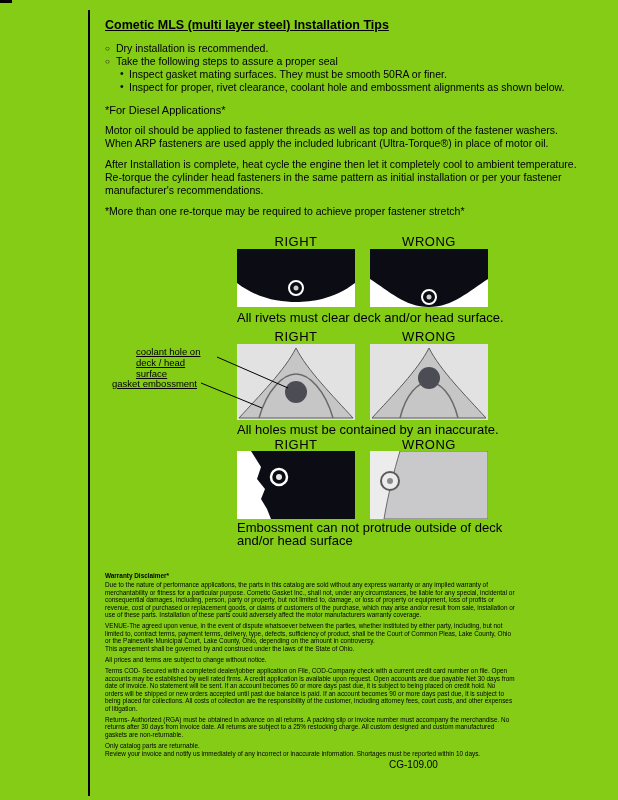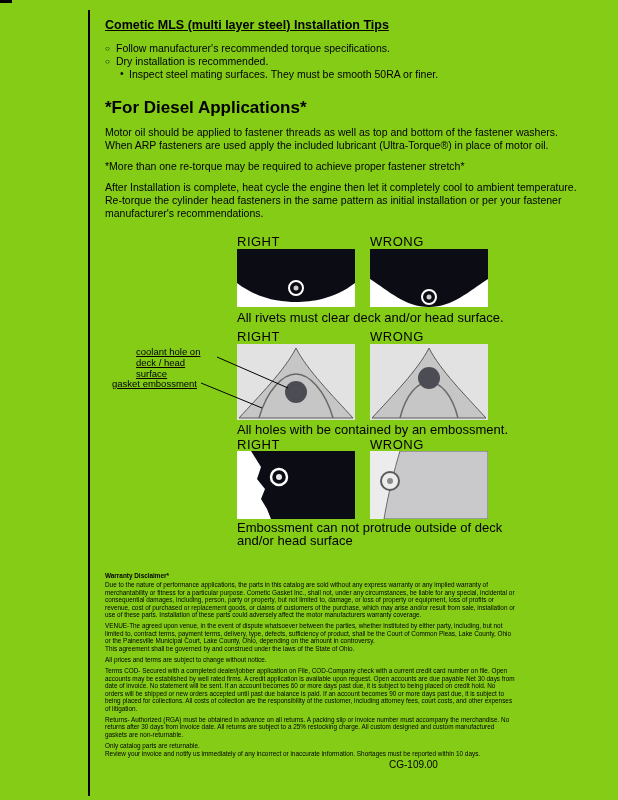--- a/index.html
+++ b/index.html
@@ -9,54 +9,55 @@
   .left-rule{position:absolute;left:88px;top:10px;width:2px;height:786px;background:#000;}
 
   .intro{position:absolute;left:105px;top:18px;width:472px;}
   .title{font-size:12.5px;font-weight:bold;text-decoration:underline;margin:0 0 10px 0;}
   ul{list-style:none;margin:0;padding:0;}
   .tips .tip{position:relative;padding-left:11px;font-size:10.5px;line-height:13px;}
   .tips .tip::before{content:"○";position:absolute;left:0;top:0;font-size:8px;line-height:13px;}
   .subtips{margin-left:14px;}
   .subtips .subtip{position:relative;padding-left:10px;font-size:10.5px;line-height:12.5px;}
   .subtips .subtip::before{content:"•";position:absolute;left:1px;top:-1px;}
-  .diesel-heading{font-size:17px;font-weight:bold;margin:17px 0 0 0;}
+  .diesel-heading{font-size:11px;font-weight:normal;margin:11px 0 0 0;}
   .para{font-size:10.5px;line-height:13px;margin:8px 0 0 0;}
 
-  .dg-label{position:absolute;width:118px;font-size:13px;letter-spacing:0.5px;}
+  .dg-label{position:absolute;width:118px;text-align:center;font-size:13px;letter-spacing:0.5px;}
   .fig{position:absolute;}
   .caption{position:absolute;font-size:13px;line-height:13px;}
   .annot{position:absolute;font-size:9.5px;line-height:11px;text-decoration:underline;}
   .connectors{position:absolute;left:0;top:0;pointer-events:none;}
 
   .legal{position:absolute;left:105px;top:572px;width:410px;font-size:6.4px;line-height:7.4px;}
   .legal p{margin:0 0 4px 0;white-space:pre-line;}
   .legal .legal-h{font-weight:bold;margin-bottom:2px;}
   .doc-code{position:absolute;left:389px;top:759px;font-size:10px;}
 </style>
 </head>
 <body>
 
 <div class="page">
   <div class="corner-mark"></div>
   <div class="left-rule"></div>
 
   <div class="intro">
     <h1 class="title">Cometic MLS (multi layer steel) Installation Tips</h1>
     <ul class="tips">
-      <li class="tip">Follow manufacturer's recommended torque specifications.</li>
       <li class="tip">Dry installation is recommended.</li>
+      <li class="tip">Take the following steps to assure a proper seal</li>
     </ul>
     <ul class="subtips">
-      <li class="subtip">Inspect steel mating surfaces.  They must be smooth 50RA or finer.</li>
+      <li class="subtip">Inspect gasket mating surfaces.  They must be smooth 50RA or finer.</li>
+      <li class="subtip">Inspect for proper, rivet clearance, coolant hole and embossment alignments as shown below.</li>
     </ul>
     <h2 class="diesel-heading">*For Diesel Applications*</h2>
     <p class="para">Motor oil should be applied to fastener threads as well as top and bottom of the fastener washers. When ARP fasteners are used apply the included lubricant (Ultra-Torque®) in place of motor oil.</p>
+    <p class="para">After Installation is complete, heat cycle the engine then let it completely cool to ambient temperature. Re-torque the cylinder head fasteners in the same pattern as initial installation or per your fastener manufacturer's recommendations.</p>
     <p class="para">*More than one re-torque may be required to achieve proper fastener stretch*</p>
-    <p class="para">After Installation is complete, heat cycle the engine then let it completely cool to ambient temperature. Re-torque the cylinder head fasteners in the same pattern as initial installation or per your fastener manufacturer's recommendations.</p>
   </div>
 
   <div class="dg-label" style="left:237px;top:234px;">RIGHT</div>
   <div class="dg-label" style="left:370px;top:234px;">WRONG</div>
 
   <svg class="fig" style="left:237px;top:249px;" width="118" height="58" viewBox="0 0 118 58">
     <rect width="118" height="58" fill="#ffffff"></rect>
     <path d="M0,0 H118 V34 C97,50 75,53 59,53 C43,53 21,50 0,34 Z" fill="#0c0c14"></path>
     <circle cx="59" cy="39" r="7" fill="#0c0c14" stroke="#ffffff" stroke-width="2"></circle>
     <circle cx="59" cy="39" r="2.5" fill="#cfcfcf"></circle>
@@ -84,21 +85,21 @@
     <path d="M30,74 C36,50 48,38 59,38 C70,38 82,50 88,74" fill="none" stroke="#6a6a6a" stroke-width="1.5"></path>
     <circle cx="59" cy="34" r="11" fill="#4c4c55"></circle>
   </svg>
 
   <div class="annot" style="left:136px;top:346px;width:82px;">coolant hole on deck / head surface</div>
   <div class="annot" style="left:112px;top:378px;width:92px;">gasket embossment</div>
   <svg class="connectors" width="618" height="800" viewBox="0 0 618 800">
     <line x1="217" y1="357" x2="288" y2="388" stroke="#000" stroke-width="1"></line>
     <line x1="201" y1="383" x2="262" y2="408" stroke="#000" stroke-width="1"></line>
   </svg>
-  <div class="caption" style="left:237px;top:423px;">All holes with be contained by an embossment.</div>
+  <div class="caption" style="left:237px;top:423px;">All holes must be contained by an inaccurate.</div>
 
   <div class="dg-label" style="left:237px;top:437px;">RIGHT</div>
   <div class="dg-label" style="left:370px;top:437px;">WRONG</div>
 
   <svg class="fig" style="left:237px;top:451px;" width="118" height="68" viewBox="0 0 118 68">
     <rect width="118" height="68" fill="#ffffff"></rect>
     <path d="M14,0 H118 V68 H34 L30,58 L24,48 L28,38 L20,28 L24,16 L14,0 Z" fill="#0c0c14"></path>
     <circle cx="42" cy="26" r="8" fill="#0c0c14" stroke="#ffffff" stroke-width="2.5"></circle>
     <circle cx="42" cy="26" r="3" fill="#e8e8e8"></circle>
   </svg>

